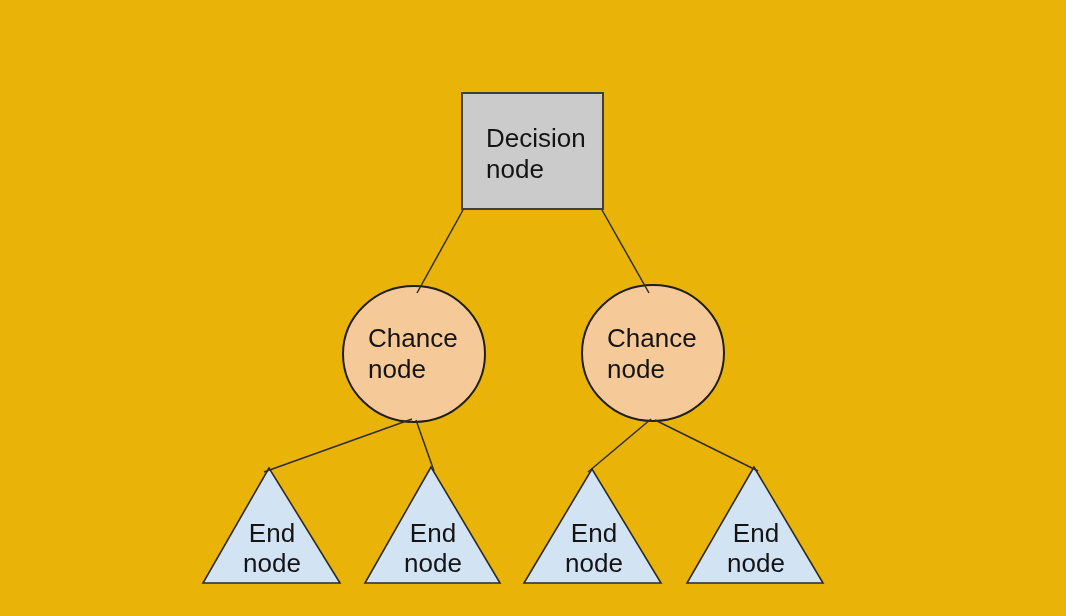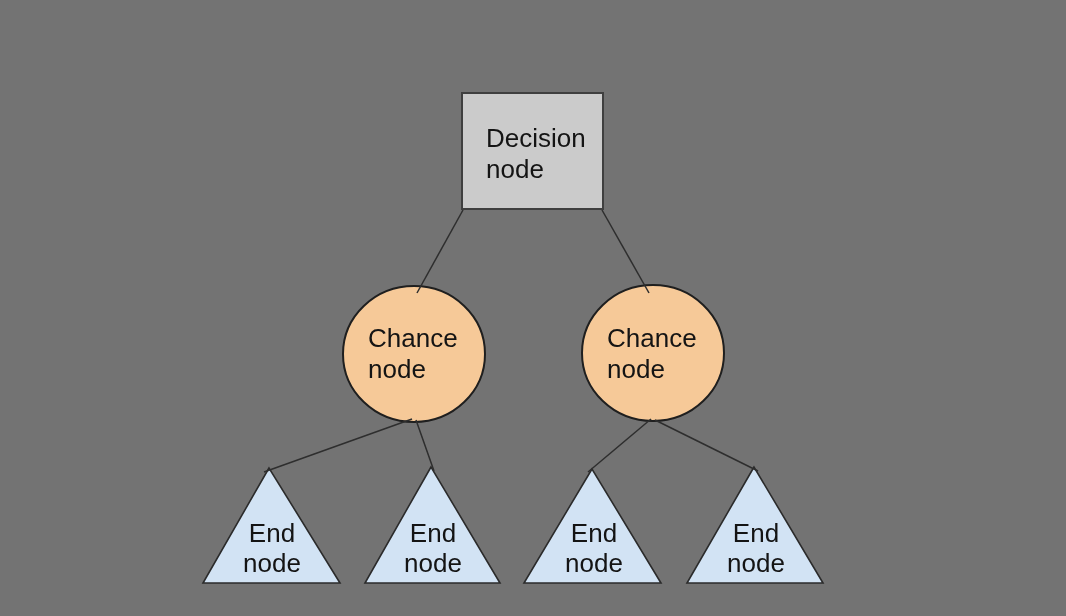--- a/index.html
+++ b/index.html
@@ -4,21 +4,21 @@
 <style>
   html, body {
     margin: 0;
     padding: 0;
     background: #ffffff;
   }
   .canvas {
     position: relative;
     width: 1066px;
     height: 616px;
-    background: #737373;
+    background: #eab308;
     overflow: hidden;
   }
   svg text {
     font-family: "Liberation Sans", sans-serif;
     font-size: 26px;
   }
   .node-label { text-anchor: start; }
   .end-label  { text-anchor: middle; }
   .edge {
     stroke-width: 1.5px;

